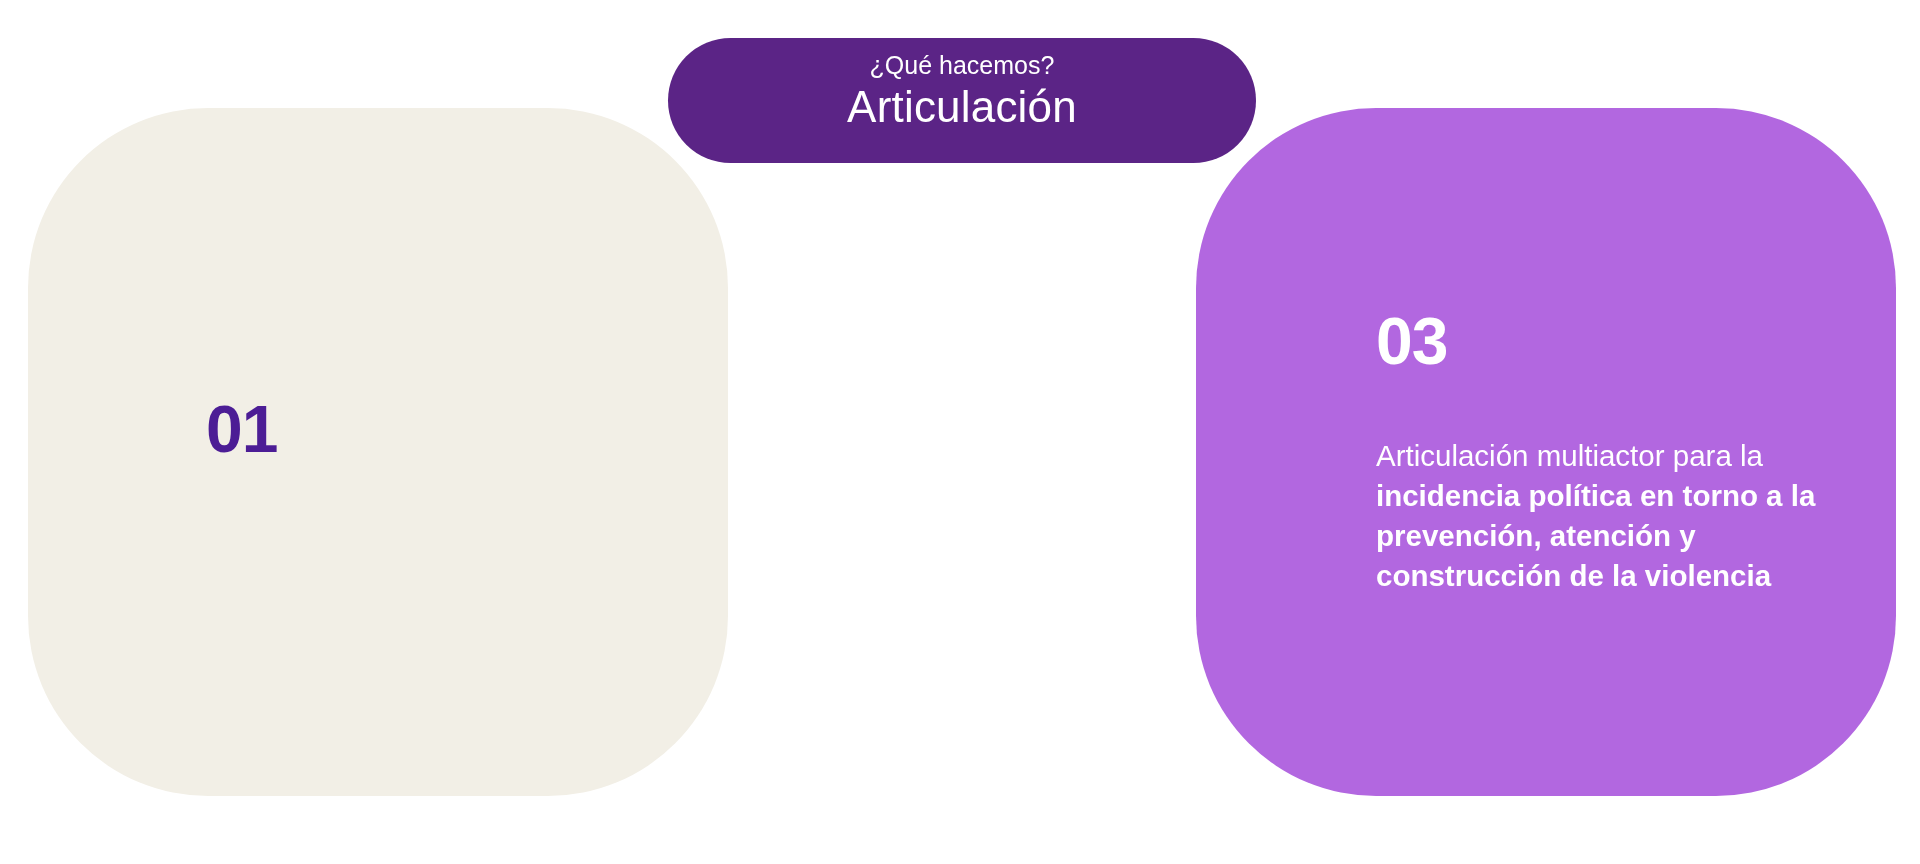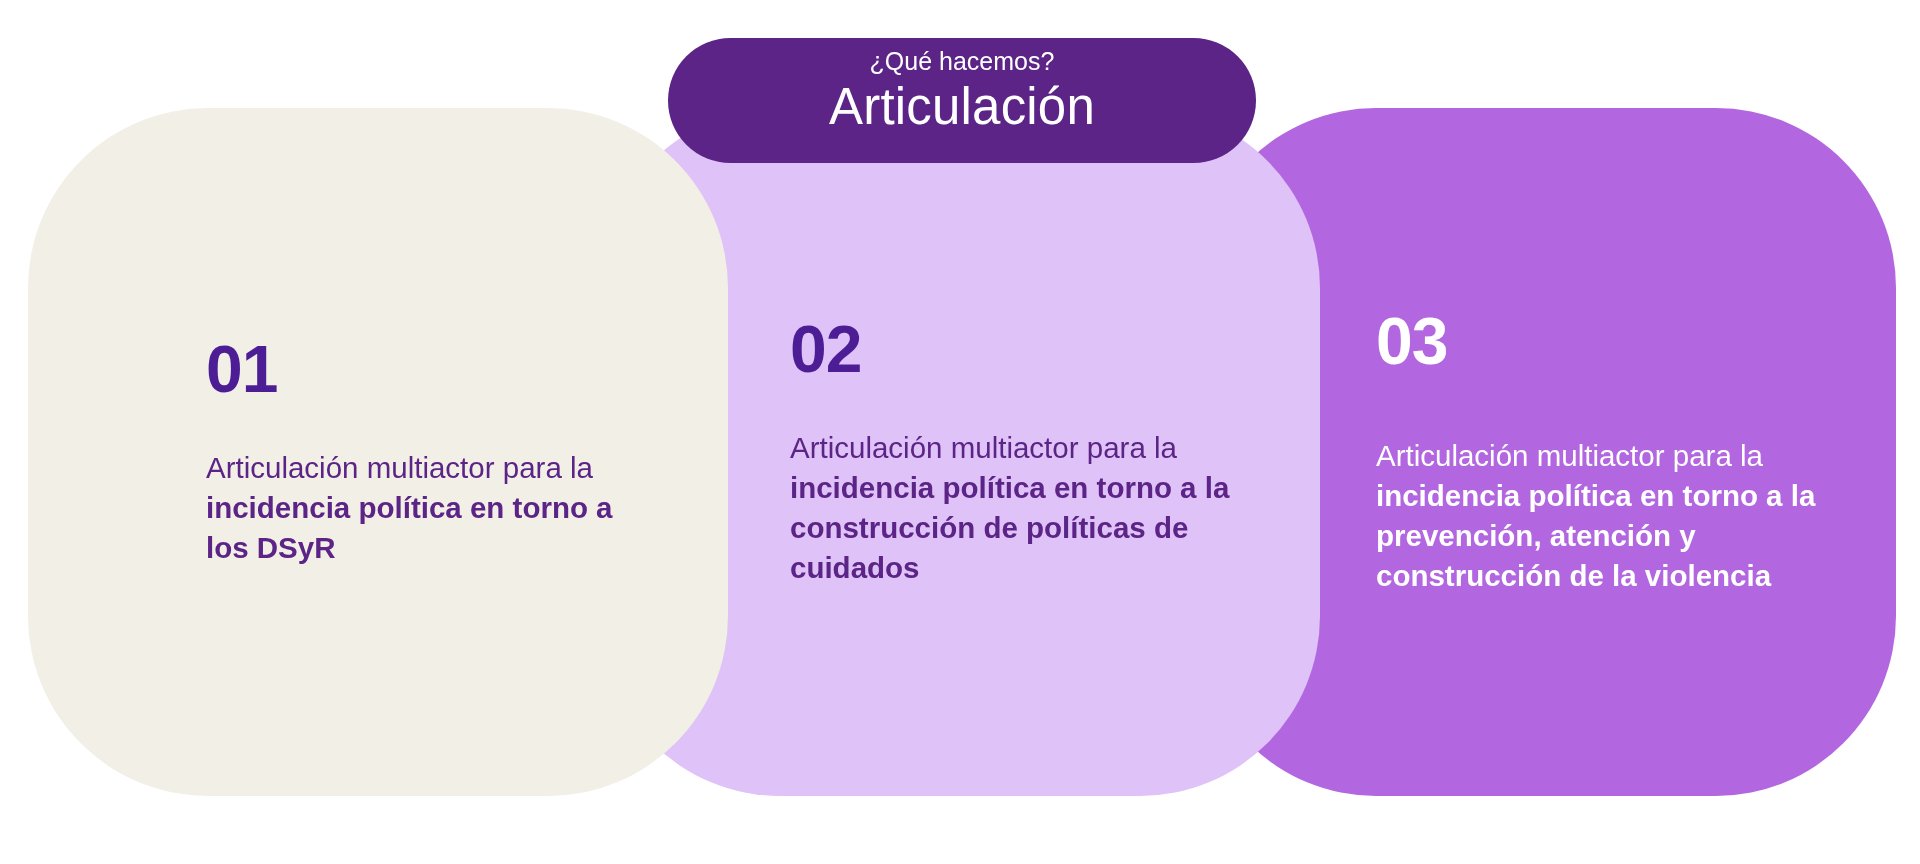--- a/index.html
+++ b/index.html
@@ -110,50 +110,43 @@
   }
   .pill-kicker {
     color: #ffffff;
     font-size: 25px;
     font-weight: 400;
     line-height: 1.1;
     margin: 0 0 2px 0;
   }
   .pill-title {
     color: #ffffff;
-    font-size: 51px;
+    font-size: 44px;
     font-weight: 400;
     line-height: 1.15;
     margin: 0;
     letter-spacing: 0.2px;
   }
 </style>
 </head>
 <body>
 
 <div class="stage">
 
   <div class="card card-3">
     <div class="card-inner">
       <div class="card-number">03</div>
       <p class="card-text"><span>Articulación multiactor para la </span><b>incidencia política en torno a la prevención, atención y construcción de la violencia</b></p>
     </div>
   </div>
 
-  <div class="card card-2">
-    <div class="card-inner">
-      <div class="card-number">02</div>
-      <p class="card-text"><span>Articulación multiactor para la </span><b>incidencia política en torno a la construcción de políticas de cuidados</b></p>
-    </div>
-  </div>
 
   <div class="card card-1">
     <div class="card-inner">
       <div class="card-number">01</div>
-      <p class="card-text"><span>Articulación multiactor para la </span><b>incidencia política en torno a los DSyR</b></p>
     </div>
   </div>
 
   <div class="pill">
     <div class="pill-kicker">¿Qué hacemos?</div>
     <div class="pill-title">Articulación</div>
   </div>
 
 </div>
 

